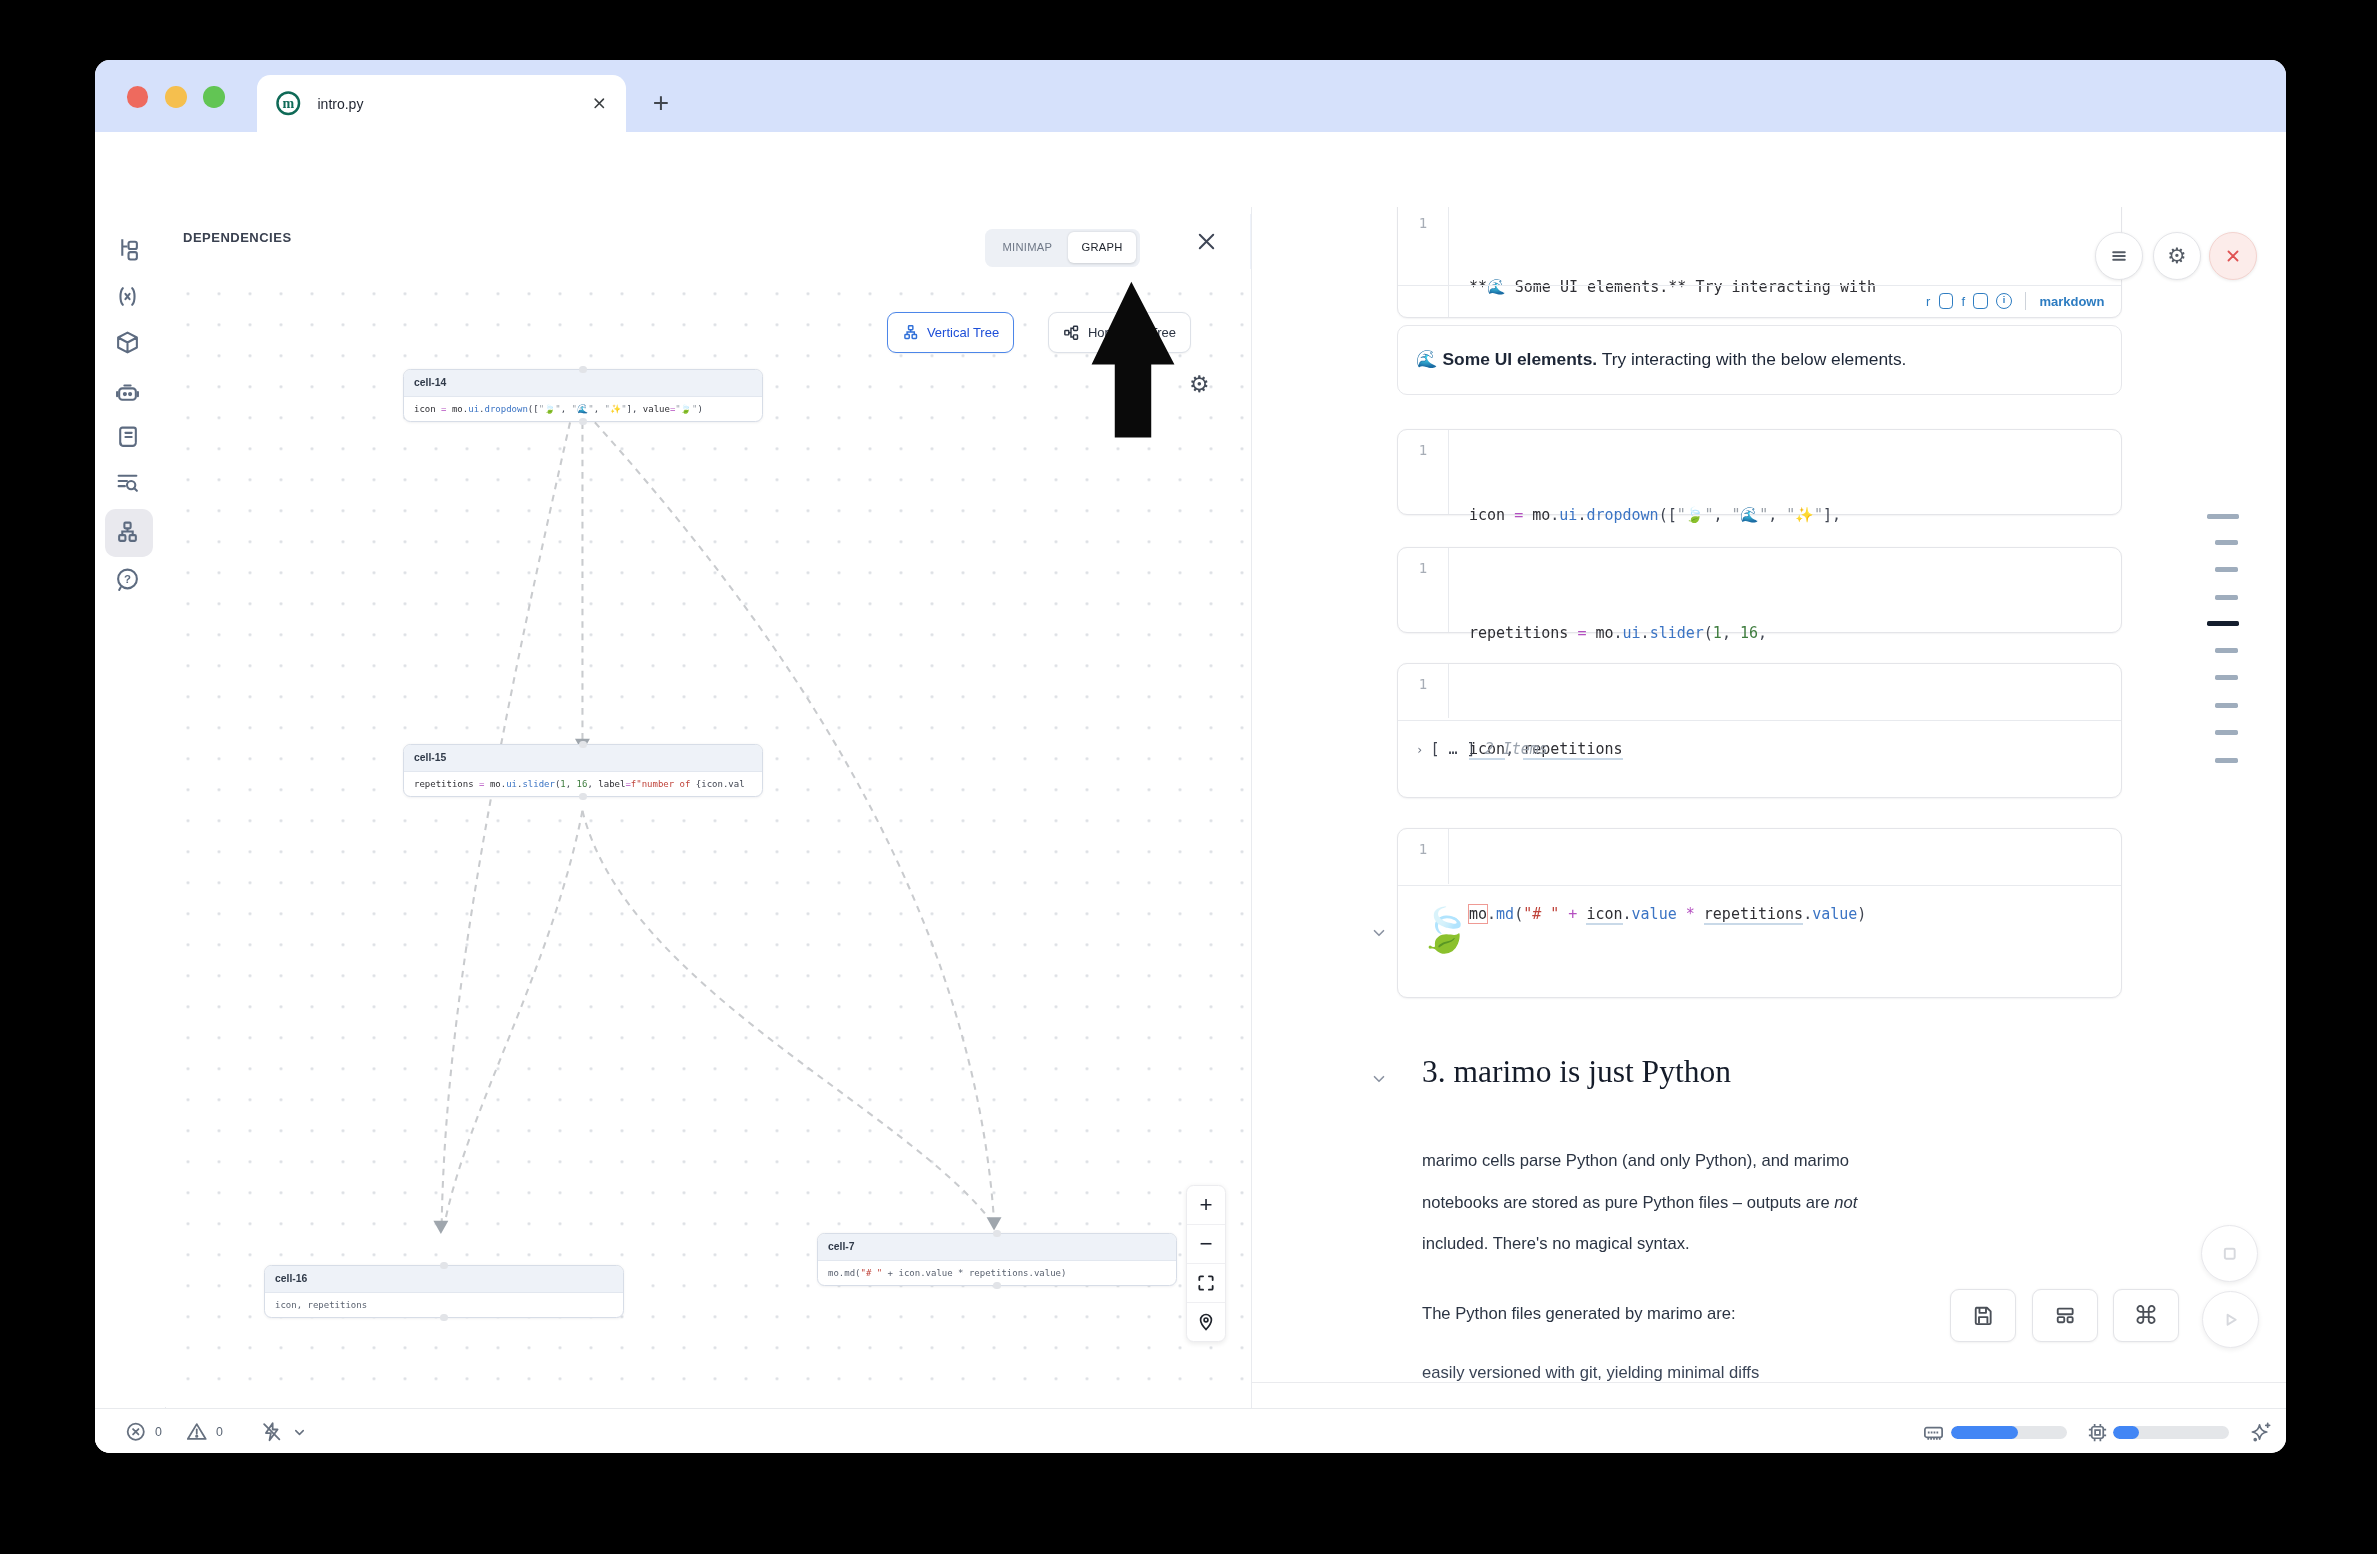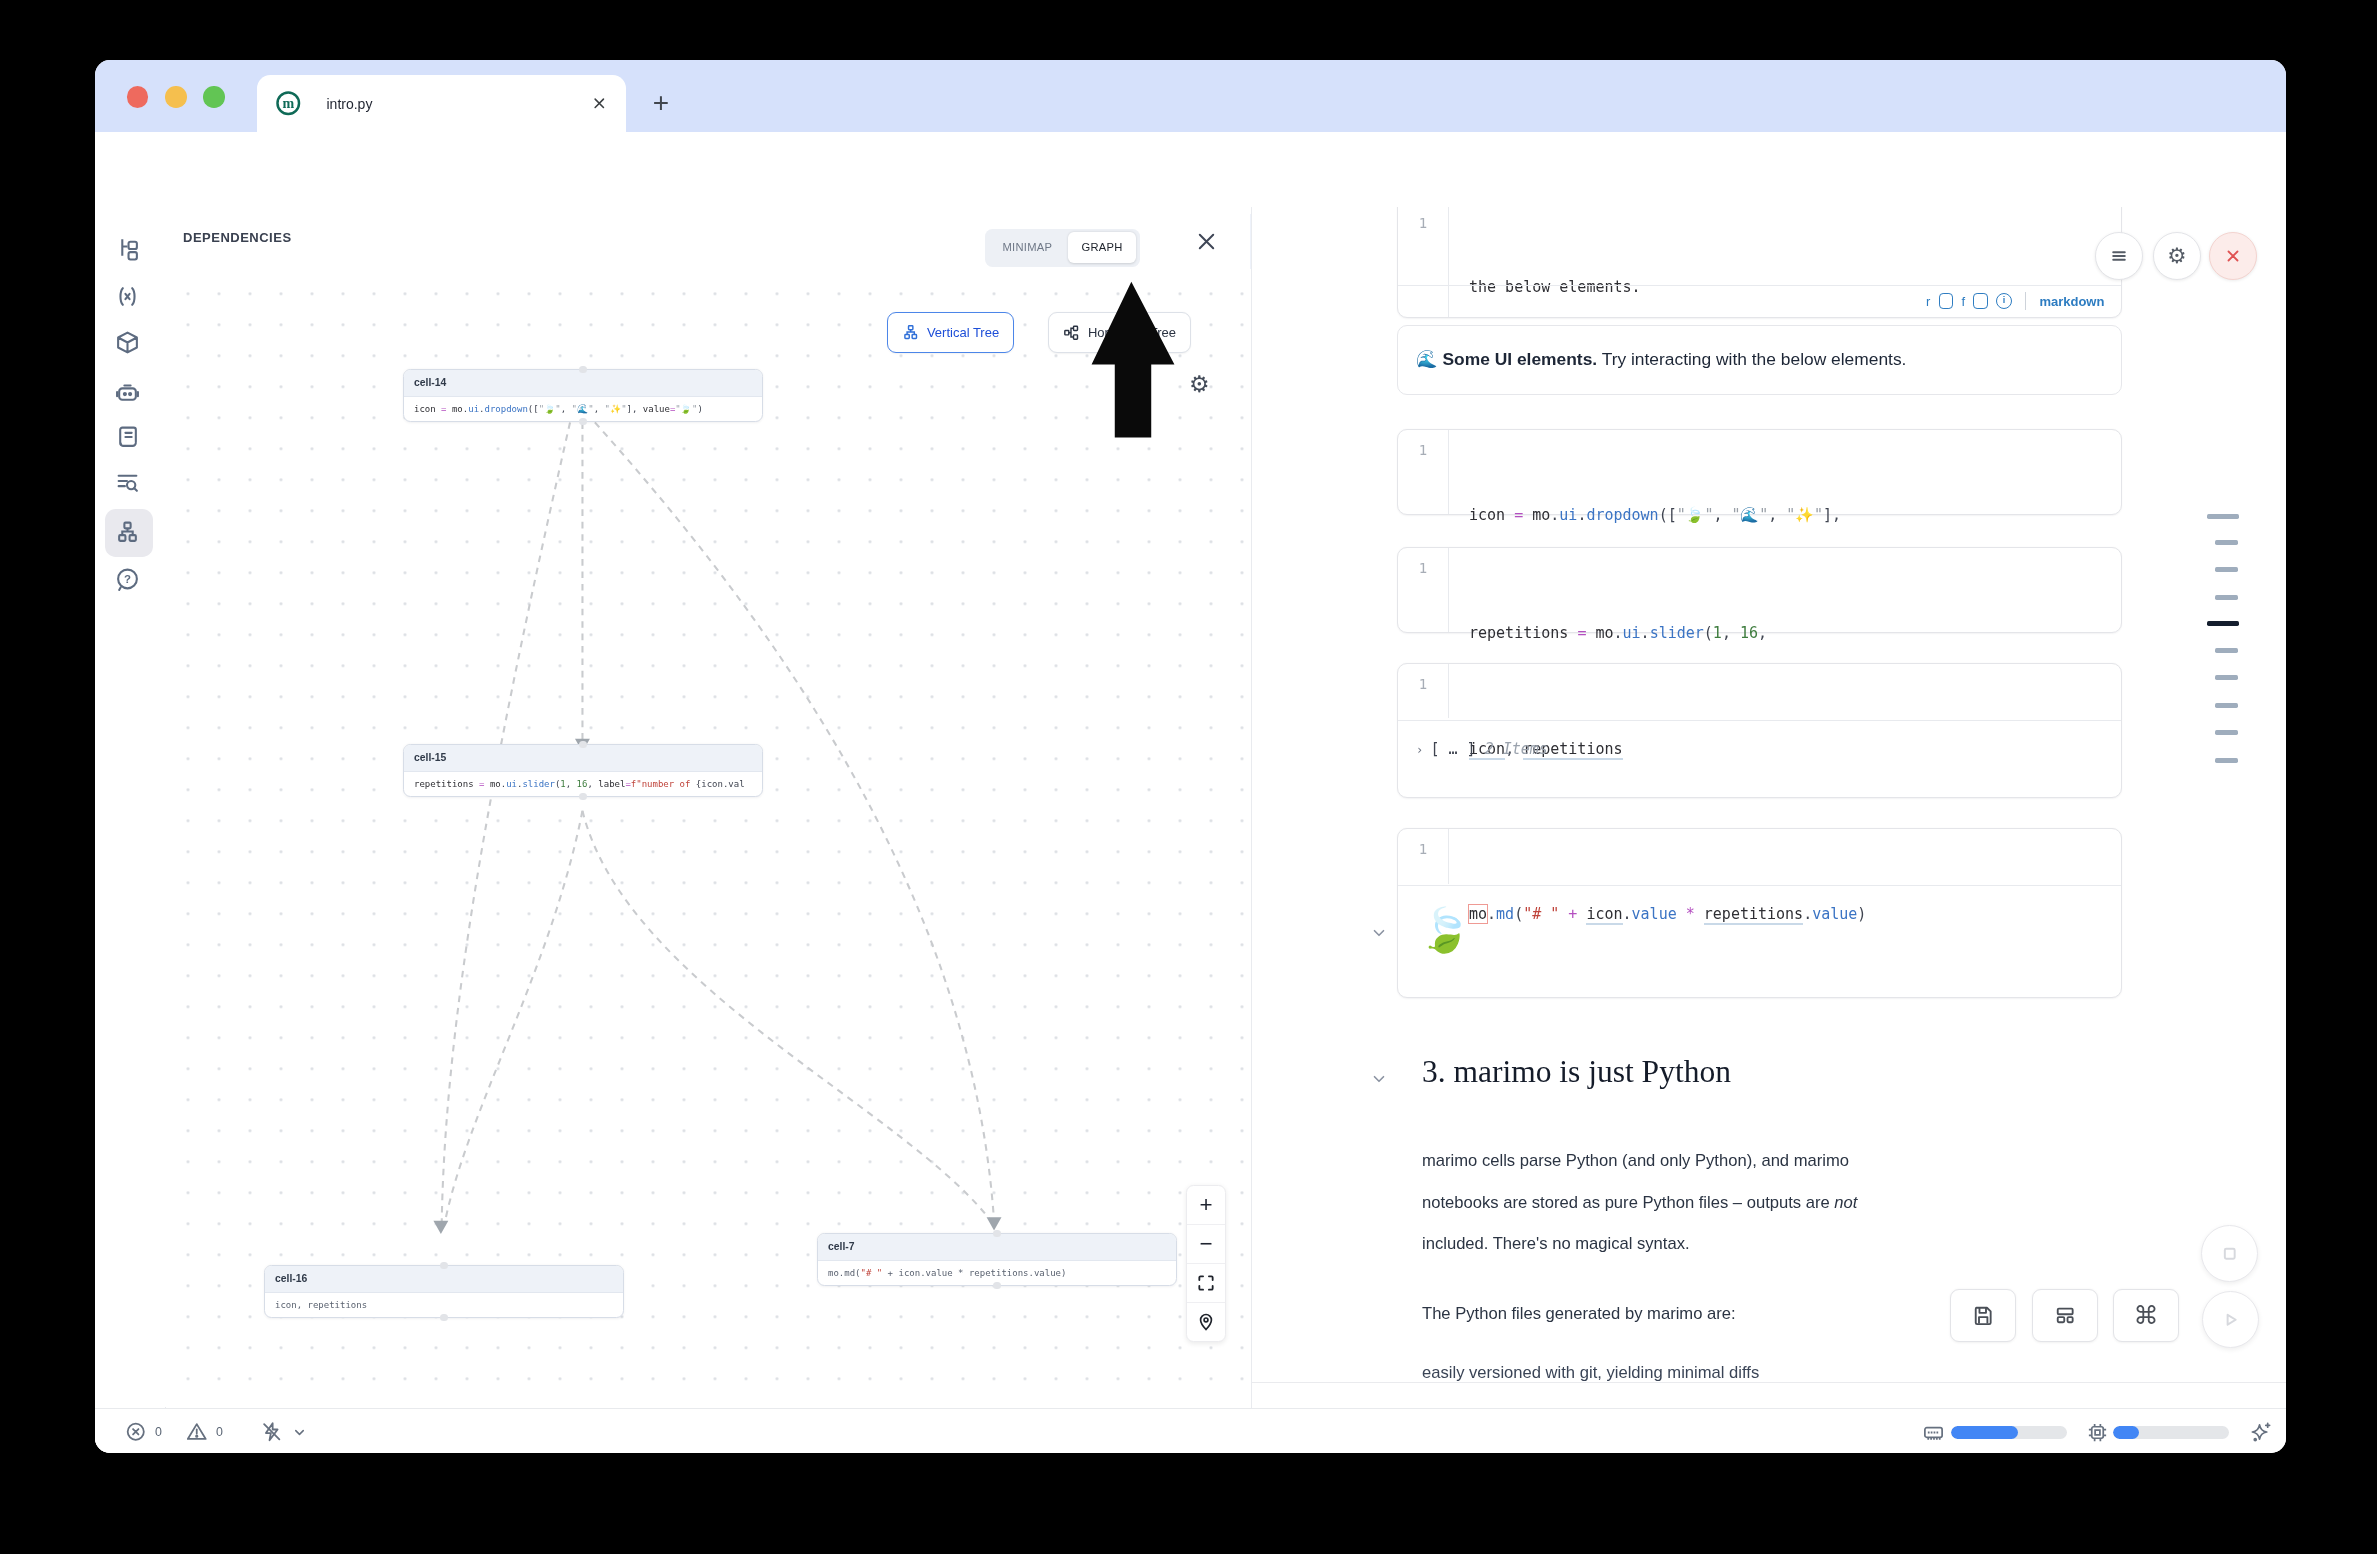--- a/index.html
+++ b/index.html
@@ -7,21 +7,21 @@
        font-family:"Liberation Sans",sans-serif;color:#20242c}
   .mono{font-family:"DejaVu Sans Mono",monospace}
 
   
   .window{position:absolute;left:95px;top:60px;width:2191px;height:1393px;background:#fff;
           border-radius:15px;overflow:hidden;box-shadow:0 20px 58px rgba(0,0,0,.55)}
   .tabstrip{position:absolute;left:0;top:0;width:100%;height:72px;background:#d6e1fb}
   .tl{position:absolute;top:26px;width:21.5px;height:21.5px;border-radius:50%}
   .tab{position:absolute;left:162px;top:15px;width:369px;height:57px;background:#fff;
        border-radius:13.3px 13.3px 0 0;display:flex;align-items:center}
-  .tab-title{font-size:14px;color:#1f2430;margin-left:25px;flex:1}
+  .tab-title{font-size:14px;color:#1f2430;margin-left:16px;flex:1}
   .newtab{position:absolute;left:543px;top:20px;width:46px;height:46px;display:flex;
           align-items:center;justify-content:center;font-size:28px;color:#41464e;font-weight:300}
   .navbar{position:absolute;left:0;top:72px;width:100%;height:75px;background:#fff}
   .navic{position:absolute;top:94px;width:30px;height:30px;display:flex;align-items:center;justify-content:center}
   .urlbar{position:absolute;left:201px;top:82px;width:1663px;height:55px;background:#eef2fa;
           border-radius:27px;display:flex;align-items:center}
   .urltext{font-size:14.5px;color:#1d2128;margin-left:13.3px}
   .guest{position:absolute;left:1976px;top:84px;height:48px;border:0.8px solid #80858a;border-radius:25px;
          display:flex;align-items:center;padding:0 18px 0 11.6px;gap:10px;background:#fff}
   .guest span{font-size:15px;color:#202124}
@@ -345,20 +345,21 @@
 
   <svg class="cursor-arrow" width="108" height="174" viewBox="0 0 130 210">
     <polygon points="63,8 15,108 43,108 43,196 87,196 87,108 115,108" fill="#0a0a0a"></polygon>
   </svg>
 
   <div class="rpanel">
 
     <div class="cell" style="left:145px;top:-51px;width:725px;height:162px">
       <div class="gutter" style="padding-top:58px">1</div>
       <div class="code" style="top:53px">
+        <div><span class="tk-v">**🌊 Some UI elements.** Try interacting with</span></div>
         <div><span class="tk-v">the below elements.</span></div>
       </div>
       <div style="position:absolute;left:0;right:0;top:128px;border-top:0.8px solid #e8eaee"></div>
       <div class="cellfooter" style="top:135px">
         <span>r</span>
         <span class="cb"></span>
         <span>f</span>
         <span class="cb"></span>
         <span class="infob">i</span>
         <span class="fdiv"></span>

